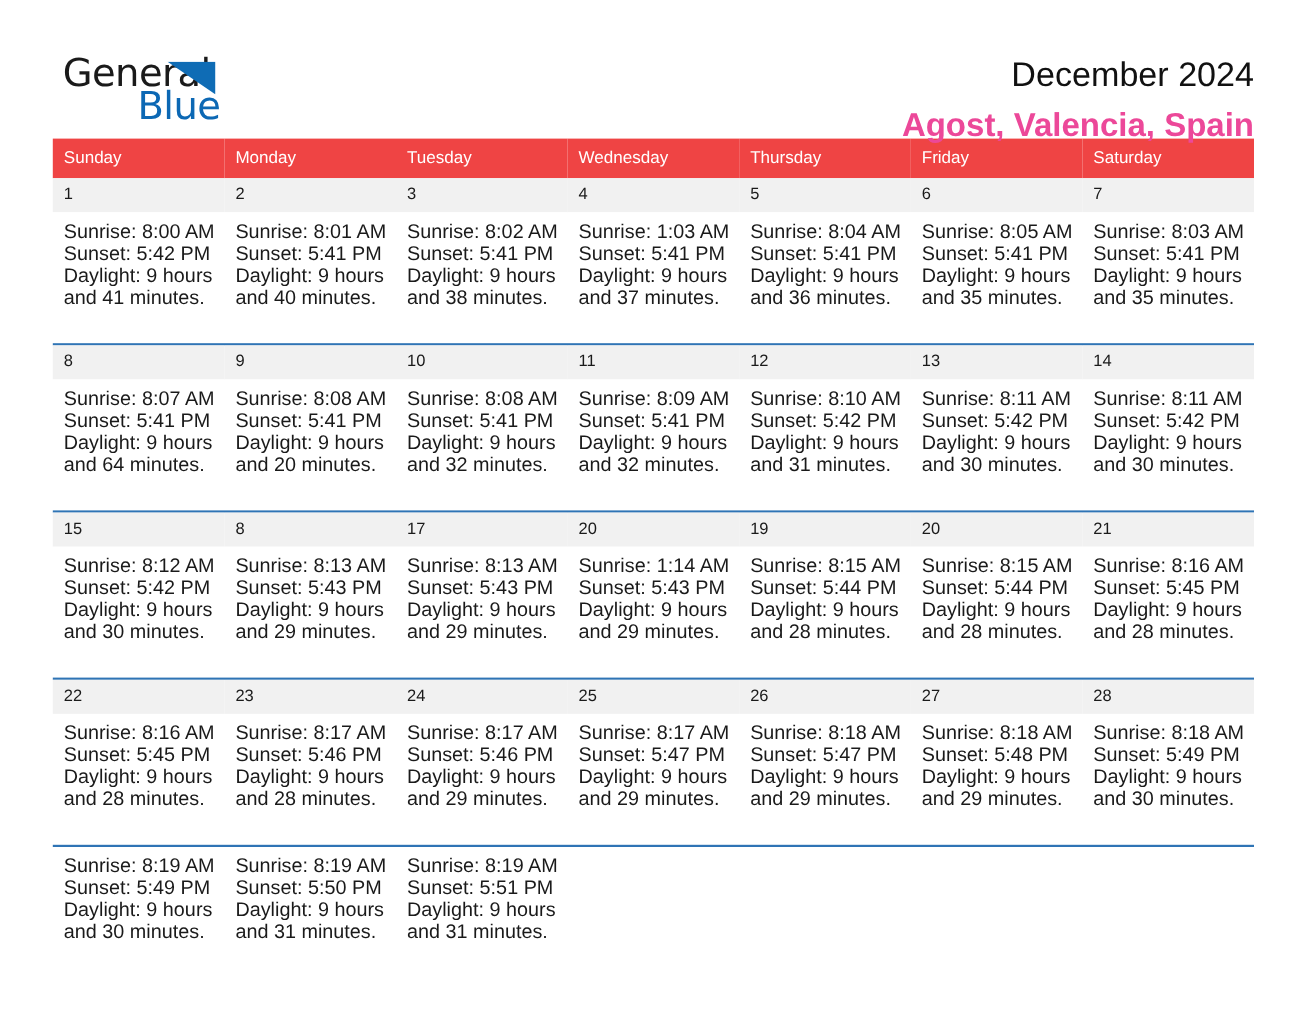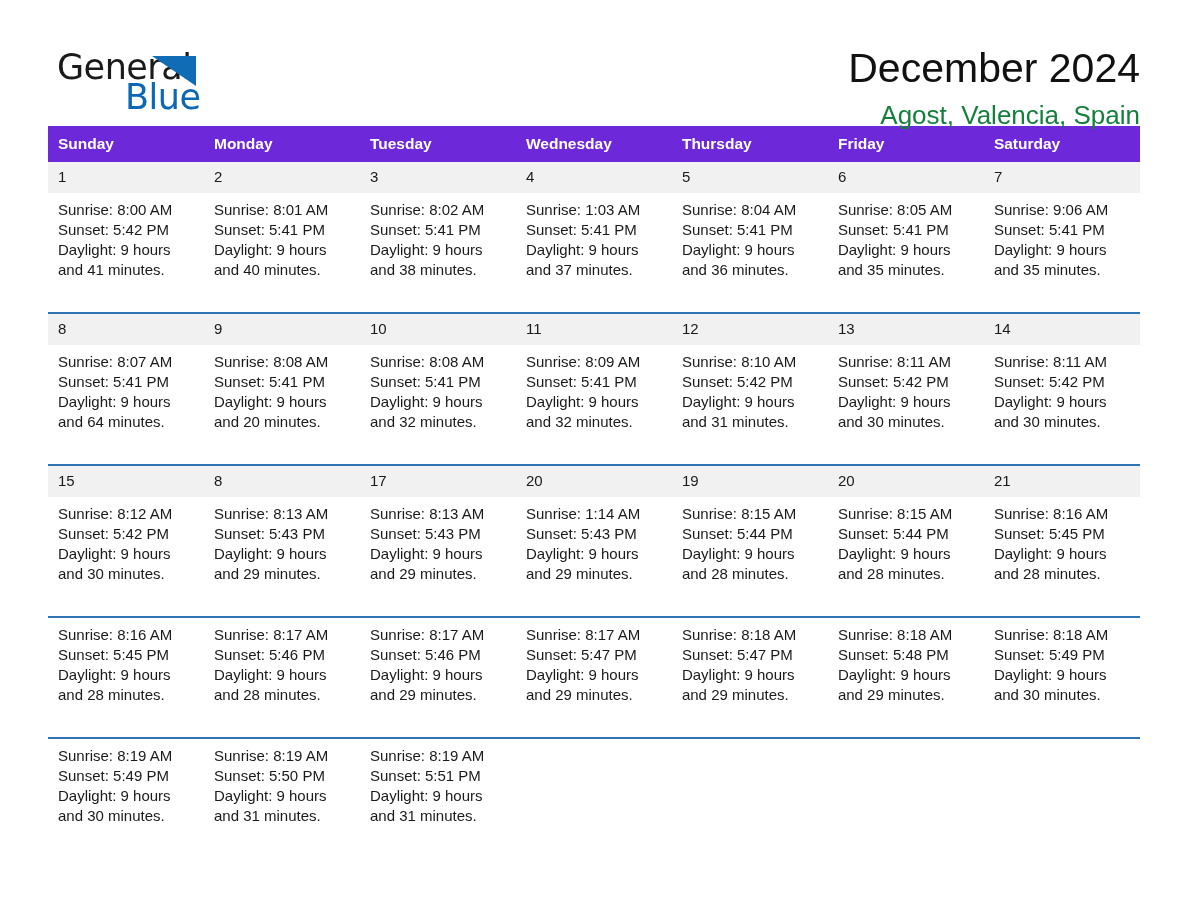--- a/index.html
+++ b/index.html
@@ -70,48 +70,48 @@
     background: #0f6cb5;
     clip-path: polygon(0 0, 100% 0, 100% 100%);
   }
 
   .titles {
     text-align: right;
     flex: none;
     padding-top: 2px;
   }
   .month-title {
-    font-size: 41px;
+    font-size: 31px;
     line-height: 48px;
     font-weight: 400;
     color: #111111;
     white-space: nowrap;
     text-align: right;
   }
   .location-title {
-    font-size: 26px;
+    font-size: 30px;
     line-height: 34px;
-    font-weight: 400;
-    color: #15803d;
+    font-weight: 700;
+    color: #ec4899;
     margin-top: 6px;
     white-space: nowrap;
   }
 
   
   .calendar {
     width: 1092px;
     border-collapse: collapse;
     table-layout: fixed;
     margin-top: 16px;
   }
 
   .dow-row th {
-    background: #6d28d9;
+    background: #ef4444;
     color: #ffffff;
-    font-weight: 700;
+    font-weight: 400;
     font-size: 15.5px;
     text-align: left;
     padding: 8px 0 9px 10px;
     height: 19px;
     border: none;
   }
 
   .week-sep td {
     padding: 0;
     height: 3px;
@@ -129,21 +129,21 @@
     color: #1a1a1a;
     text-align: left;
     padding: 6px 0 7px 10px;
     height: 18px;
     border: none;
     vertical-align: top;
   }
 
   .info-row td {
     background: #ffffff;
-    font-size: 15px;
+    font-size: 18px;
     line-height: 20px;
     color: #1a1a1a;
     text-align: left;
     padding: 7px 6px 18px 10px;
     vertical-align: top;
     border: none;
     height: 93px;
   }
   .info-row td .line {
     white-space: nowrap;
@@ -232,21 +232,21 @@
           <div class="line">Daylight: 9 hours</div>
           <div class="line">and 36 minutes.</div>
         </td>
         <td>
           <div class="line">Sunrise: 8:05 AM</div>
           <div class="line">Sunset: 5:41 PM</div>
           <div class="line">Daylight: 9 hours</div>
           <div class="line">and 35 minutes.</div>
         </td>
         <td>
-          <div class="line">Sunrise: 9:06 AM</div>
+          <div class="line">Sunrise: 8:03 AM</div>
           <div class="line">Sunset: 5:41 PM</div>
           <div class="line">Daylight: 9 hours</div>
           <div class="line">and 35 minutes.</div>
         </td>
       </tr>
 
       <tr class="week-sep">
         <td colspan="7">
             <div></div>
           </td>
@@ -365,20 +365,29 @@
           <div class="line">and 28 minutes.</div>
         </td>
       </tr>
 
       <tr class="week-sep">
         <td colspan="7">
             <div></div>
           </td>
       </tr>
 
+      <tr class="daynum-row">
+        <td>22</td>
+        <td>23</td>
+        <td>24</td>
+        <td>25</td>
+        <td>26</td>
+        <td>27</td>
+        <td>28</td>
+      </tr>
       <tr class="info-row">
         <td>
           <div class="line">Sunrise: 8:16 AM</div>
           <div class="line">Sunset: 5:45 PM</div>
           <div class="line">Daylight: 9 hours</div>
           <div class="line">and 28 minutes.</div>
         </td>
         <td>
           <div class="line">Sunrise: 8:17 AM</div>
           <div class="line">Sunset: 5:46 PM</div>

